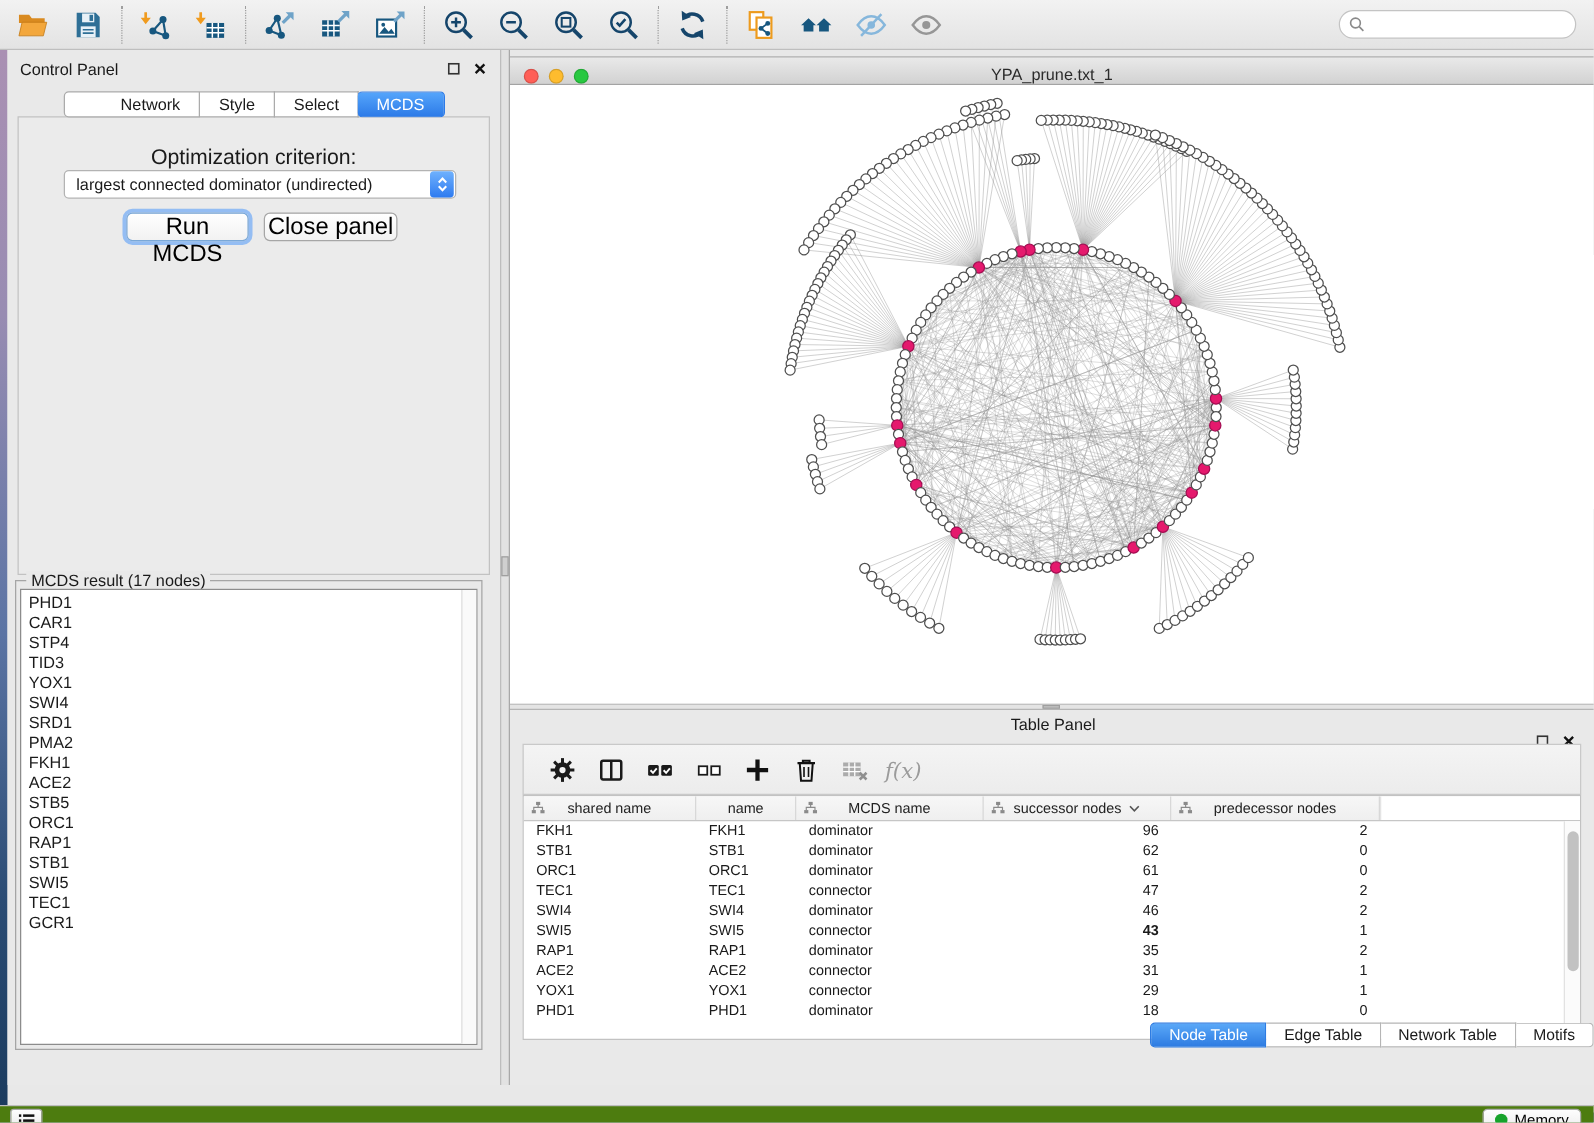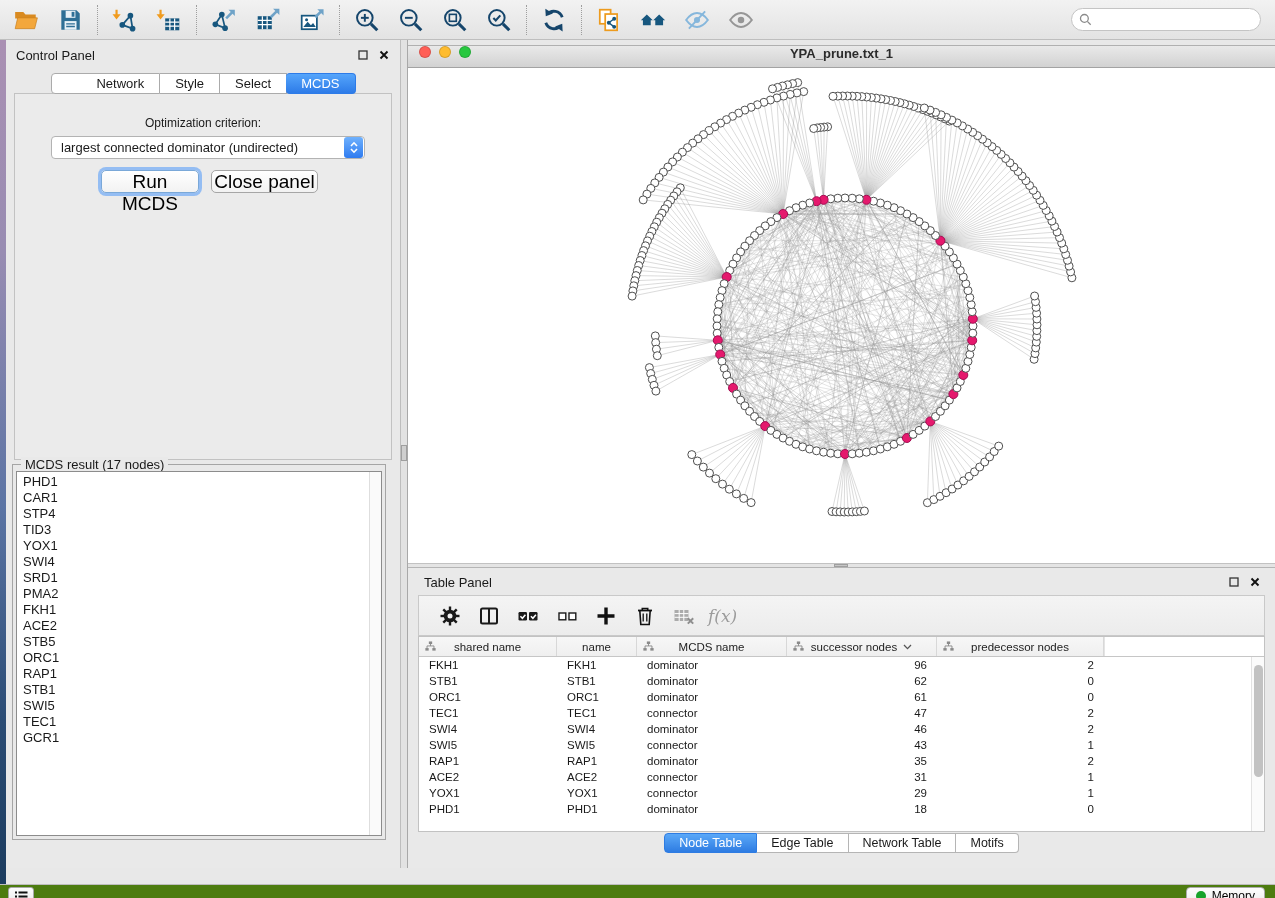--- a/index.html
+++ b/index.html
@@ -35,21 +35,21 @@
   
   .control-panel { position:absolute; left:6px; top:40px; width:394px; height:828px; background:#E9E9E9; }
   .control-panel .panel-header { padding:6px 10px 0 10px; }
   .cp-tabs { position:absolute; left:0; top:33px; width:100%; display:flex; justify-content:center; z-index:2; }
   .cp-tab { height:21px; padding:0 15px; background:#fff; border:1px solid #ABABAB; border-left:none;
     font-size:13px; display:flex; align-items:center; cursor:pointer; }
   .cp-tab:first-child { border-left:1px solid #ABABAB; border-radius:4px 0 0 4px;padding-left:44px; }
   .cp-tab:last-child { border-radius:0 4px 4px 0; }
   .cp-tab.active { background:linear-gradient(#55A5FB,#2D7BE8); color:#fff; border-color:#2D7BE8; border-radius:4px; margin:0 -1px; z-index:3; }
   .cp-pane { position:absolute; left:8px; right:8px; top:53px; height:367px; border:1px solid #C2C2C2; background:#EBEBEB; }
-  .opt-label { margin-top:22px; text-align:center; font-size:12px; }
+  .opt-label { margin-top:22px; text-align:center; font-size:17px; }
   .dropdown { position:absolute; left:36px; top:42px; width:314px; height:23px; background:#fff;
     border:1px solid #B3B3B3; border-radius:4px; display:flex; align-items:center; cursor:pointer; }
   .dropdown .dd-text { flex:1; font-size:13px; padding-left:9px; white-space:nowrap; overflow:hidden; }
   .dd-stepper { width:19px; height:21px; margin-right:1px; border-radius:3px;
     background:linear-gradient(#6FB1FD,#2E7BF0); display:flex; align-items:center; justify-content:center; }
   .btn-row { position:absolute; left:0; top:76px; width:100%; }
   .btn { position:absolute; height:23px; background:linear-gradient(#FFFFFF,#F2F2F2); border:1px solid #A6A6A6;
     border-radius:5px; font-size:19px; font-family:"Liberation Sans",sans-serif; cursor:pointer; }
   .btn-run { left:86px; width:98px; box-shadow:0 0 0 3px rgba(77,152,250,.55); border-color:#7AA8D8; }
   .btn-close { left:196px; width:107px; }
@@ -66,51 +66,51 @@
     border-left:1px solid #BDBDBD; border-right:1px solid #A8A8A8; cursor:col-resize; }
   .vsplitter .handle { position:absolute; left:0; right:0; top:405px; height:16px; background:#CFCFCF; border:1px solid #9F9F9F; }
   .hsplitter { position:absolute; left:408px; top:563px; width:867px; height:5px; background:#E4E4E4;
     border-top:1px solid #C2C2C2; border-bottom:1px solid #B5B5B5; cursor:row-resize; }
   .hsplitter .handle { position:absolute; left:426px; top:0; width:14px; height:3px; background:#C6C6C6; border:1px solid #9F9F9F; }
 
   
   .network-panel { position:absolute; left:408px; top:40px; width:867px; height:523px; background:#E8E8E8; }
   .net-titlebar { position:absolute; left:0; top:5px; width:100%; height:23px;
     background:linear-gradient(#E9E9E9,#D2D2D2); border-top:1px solid #B0B0B0; border-bottom:1px solid #A3A3A3;
-    display:flex; align-items:flex-start;font-weight:bold; }
+    display:flex; align-items:flex-end; }
   .traffic { display:flex; gap:8px; margin-left:11px; }
   .light { width:12px; height:12px; border-radius:50%; cursor:pointer; }
   .net-title { position:absolute; left:0; right:0; text-align:center; font-size:13px; color:#2b2b2b; pointer-events:none; }
   .net-canvas { position:absolute; left:0; top:28px; width:867px; height:495px; background:#fff; }
   .net-canvas svg { position:absolute; inset:0; }
   .gnode { fill:#fff; stroke:#4F4F4F; stroke-width:1; }
   .ghub  { fill:#E5196D; stroke:#A50D53; stroke-width:1; }
 
   
   .table-panel { position:absolute; left:408px; top:568px; width:867px; height:300px; background:#E9E9E9; }
-  .table-panel .panel-header { padding:4px 14px 0 16px; }
+  .table-panel .panel-header { padding:4px 14px 0 16px;flex-direction:column; }
   .tp-toolbar { position:absolute; left:10px; right:10px; top:27px; height:41px;
     background:linear-gradient(#F4F4F4,#ECECEC); border:1px solid #C9C9C9; display:flex; align-items:center; padding-left:14px; gap:5px; }
   .tpb-btn { width:34px; height:32px; border:none; background:transparent; display:flex; align-items:center; justify-content:center; cursor:pointer; }
   .tpb-btn.disabled { cursor:default; }
   .tp-table { position:absolute; left:10px; right:10px; top:68px; height:196px; background:#fff; border:1px solid #C2C2C2; overflow:hidden; }
   .tp-head { display:flex; height:20px; background:linear-gradient(#F7F7F7,#EFEFEF); border-bottom:1px solid #C6C6C6; }
   .tp-hcell { position:relative; display:flex; align-items:center; justify-content:center;
     border-right:1px solid #D8D8D8; font-size:11.5px; color:#222; cursor:pointer; flex-shrink:0; }
   .tp-hcell .tree-ic { position:absolute; left:6px; top:4px; }
   .tp-hcell .sort-ic { margin-left:6px; display:flex; }
   .tp-hfill { flex:1; background:#fff; border-left:1px solid #E4E4E4; }
   .tp-body { position:absolute; left:0; right:13px; top:20px; bottom:0; overflow:hidden; }
   .tp-row { display:flex; height:16px; cursor:default; }
   .tp-cell { flex-shrink:0; font-size:11.5px; line-height:16px; white-space:nowrap; overflow:hidden; }
   .tp-cell.left { padding-left:10px; text-align:left; }
   .tp-cell.right { padding-right:10px; text-align:right; }
   .tp-vscroll { position:absolute; right:0; top:20px; bottom:0; width:13px; background:#FBFBFB; border-left:1px solid #E2E2E2; }
   .tp-vscroll .thumb { position:absolute; left:1.5px; width:9px; top:8px; height:112px; background:#C2C2C2; border-radius:5px; }
-  .tp-tabs { position:absolute; left:0; bottom:15px; width:100%; display:flex; justify-content:center; }
+  .tp-tabs { position:absolute; left:0; bottom:30px; width:100%; display:flex; justify-content:flex-end; }
   .tp-tab { height:20px; padding:0 14px; background:#fff; border:1px solid #B5B5B5; border-left:none;
     font-size:12.5px; display:flex; align-items:center; cursor:pointer; }
   .tp-tab:first-child { border-left:1px solid #B5B5B5; border-radius:4px 0 0 4px; }
   .tp-tab:last-child { border-radius:0 4px 4px 0; }
   .tp-tab.active { background:linear-gradient(#5AA8F8,#2E7CE2); color:#fff; border-color:#2E7CE2; }
 
   
   .statusbar { position:absolute; left:0; top:884px; width:1275px; height:22px; background:#4d7c0f; border-top:1px solid #BDBDBD; }
   .status-left-btn { position:absolute; left:8px; top:2px; width:26px; height:18px; background:linear-gradient(#FDFDFD,#E9E9E9);
     border:1px solid #A9A9A9; border-radius:3px; display:flex; align-items:center; justify-content:center; cursor:pointer; }
@@ -1458,21 +1458,21 @@
             <div class="tp-cell left" style="width: 138px;">SWI4</div>
             <div class="tp-cell left" style="width: 80px;">SWI4</div>
             <div class="tp-cell left" style="width: 150px;">dominator</div>
             <div class="tp-cell right" style="width: 150px;">46</div>
             <div class="tp-cell right" style="width: 167px;">2</div>
           </div>
           <div class="tp-row">
             <div class="tp-cell left" style="width: 138px;">SWI5</div>
             <div class="tp-cell left" style="width: 80px;">SWI5</div>
             <div class="tp-cell left" style="width: 150px;">connector</div>
-            <div class="tp-cell right" style="width: 150px;">43</div>
+            <div class="tp-cell right" style="width: 150px; font-weight: bold;">43</div>
             <div class="tp-cell right" style="width: 167px;">1</div>
           </div>
           <div class="tp-row">
             <div class="tp-cell left" style="width: 138px;">RAP1</div>
             <div class="tp-cell left" style="width: 80px;">RAP1</div>
             <div class="tp-cell left" style="width: 150px;">dominator</div>
             <div class="tp-cell right" style="width: 150px;">35</div>
             <div class="tp-cell right" style="width: 167px;">2</div>
           </div>
           <div class="tp-row">

